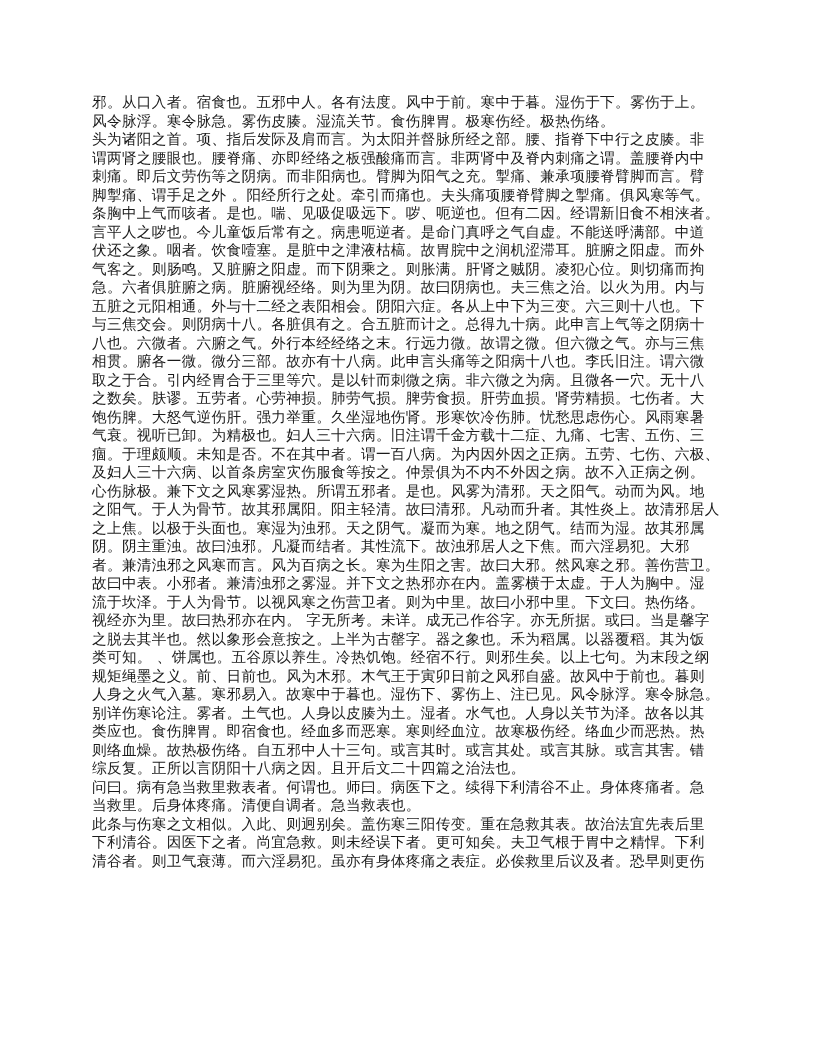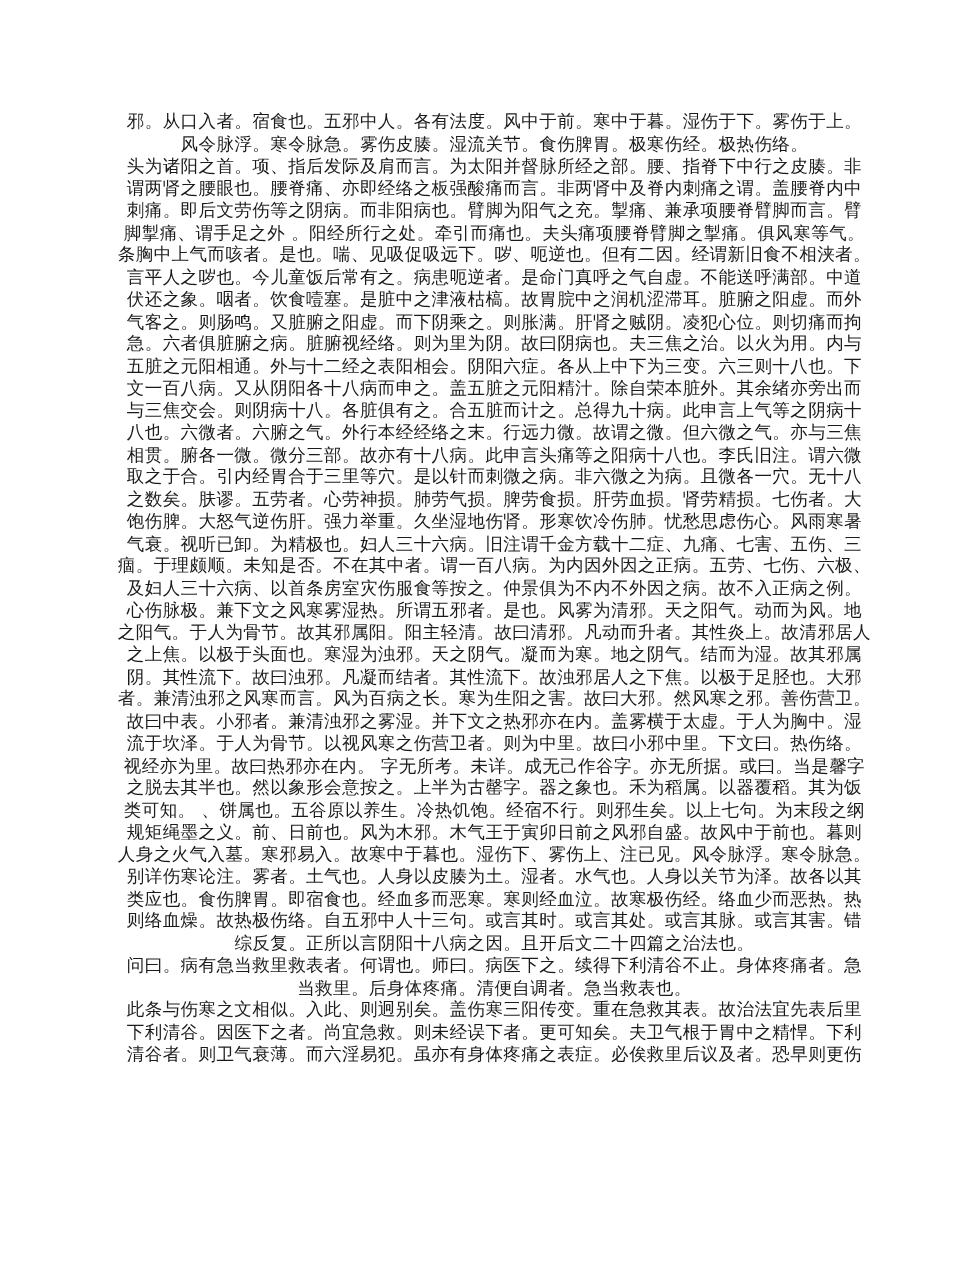--- a/index.html
+++ b/index.html
@@ -6,21 +6,20 @@
   body { width: 816px; height: 1056px; position: relative; overflow: hidden; }
   .page {
     position: absolute;
     left: 92px;
     top: 93px;
     width: 640px;
     font-family: "DejaVu Serif", "Liberation Serif", serif;
     font-size: 14.6px;
     line-height: 18.5px;
     color: #1a1a1a;
-    text-align: center;
   }
   .para { margin: 0; }
   .line { display: block; white-space: pre; letter-spacing: 0.35px; }
 </style>
 </head>
 <body>
 
 <div class="page">
   <div class="para">
     <span class="line">邪。从口入者。宿食也。五邪中人。各有法度。风中于前。寒中于暮。湿伤于下。雾伤于上。</span>
@@ -30,34 +29,33 @@
     <span class="line">头为诸阳之首。项、指后发际及肩而言。为太阳并督脉所经之部。腰、指脊下中行之皮腠。非</span>
     <span class="line">谓两肾之腰眼也。腰脊痛、亦即经络之板强酸痛而言。非两肾中及脊内刺痛之谓。盖腰脊内中</span>
     <span class="line">刺痛。即后文劳伤等之阴病。而非阳病也。臂脚为阳气之充。掣痛、兼承项腰脊臂脚而言。臂</span>
     <span class="line">脚掣痛、谓手足之外 。阳经所行之处。牵引而痛也。夫头痛项腰脊臂脚之掣痛。俱风寒等气。</span>
     <span class="line">条胸中上气而咳者。是也。喘、见吸促吸远下。哕、呃逆也。但有二因。经谓新旧食不相浃者。</span>
     <span class="line">言平人之哕也。今儿童饭后常有之。病患呃逆者。是命门真呼之气自虚。不能送呼满部。中道</span>
     <span class="line">伏还之象。咽者。饮食噎塞。是脏中之津液枯槁。故胃脘中之润机涩滞耳。脏腑之阳虚。而外</span>
     <span class="line">气客之。则肠鸣。又脏腑之阳虚。而下阴乘之。则胀满。肝肾之贼阴。凌犯心位。则切痛而拘</span>
     <span class="line">急。六者俱脏腑之病。脏腑视经络。则为里为阴。故曰阴病也。夫三焦之治。以火为用。内与</span>
     <span class="line">五脏之元阳相通。外与十二经之表阳相会。阴阳六症。各从上中下为三变。六三则十八也。下</span>
-    <span class="line">文一百八病。又从阴阳各十八病而申之。盖五脏之元阳精汁。除自荣本脏外。其余绪亦旁出而</span>
     <span class="line">与三焦交会。则阴病十八。各脏俱有之。合五脏而计之。总得九十病。此申言上气等之阴病十</span>
     <span class="line">八也。六微者。六腑之气。外行本经经络之末。行远力微。故谓之微。但六微之气。亦与三焦</span>
     <span class="line">相贯。腑各一微。微分三部。故亦有十八病。此申言头痛等之阳病十八也。李氏旧注。谓六微</span>
     <span class="line">取之于合。引内经胃合于三里等穴。是以针而刺微之病。非六微之为病。且微各一穴。无十八</span>
     <span class="line">之数矣。肤谬。五劳者。心劳神损。肺劳气损。脾劳食损。肝劳血损。肾劳精损。七伤者。大</span>
     <span class="line">饱伤脾。大怒气逆伤肝。强力举重。久坐湿地伤肾。形寒饮冷伤肺。忧愁思虑伤心。风雨寒暑</span>
     <span class="line">气衰。视听已卸。为精极也。妇人三十六病。旧注谓千金方载十二症、九痛、七害、五伤、三</span>
     <span class="line">痼。于理颇顺。未知是否。不在其中者。谓一百八病。为内因外因之正病。五劳、七伤、六极、</span>
     <span class="line">及妇人三十六病、以首条房室灾伤服食等按之。仲景俱为不内不外因之病。故不入正病之例。</span>
     <span class="line">心伤脉极。兼下文之风寒雾湿热。所谓五邪者。是也。风雾为清邪。天之阳气。动而为风。地</span>
     <span class="line">之阳气。于人为骨节。故其邪属阳。阳主轻清。故曰清邪。凡动而升者。其性炎上。故清邪居人</span>
     <span class="line">之上焦。以极于头面也。寒湿为浊邪。天之阴气。凝而为寒。地之阴气。结而为湿。故其邪属</span>
-    <span class="line">阴。其性流下。故曰浊邪。凡凝而结者。其性流下。故浊邪居人之下焦。以极于足胫也。大邪</span>
+    <span class="line">阴。阴主重浊。故曰浊邪。凡凝而结者。其性流下。故浊邪居人之下焦。而六淫易犯。大邪</span>
     <span class="line">者。兼清浊邪之风寒而言。风为百病之长。寒为生阳之害。故曰大邪。然风寒之邪。善伤营卫。</span>
     <span class="line">故曰中表。小邪者。兼清浊邪之雾湿。并下文之热邪亦在内。盖雾横于太虚。于人为胸中。湿</span>
     <span class="line">流于坎泽。于人为骨节。以视风寒之伤营卫者。则为中里。故曰小邪中里。下文曰。热伤络。</span>
     <span class="line">视经亦为里。故曰热邪亦在内。 字无所考。未详。成无己作谷字。亦无所据。或曰。当是馨字</span>
     <span class="line">之脱去其半也。然以象形会意按之。上半为古罄字。器之象也。禾为稻属。以器覆稻。其为饭</span>
     <span class="line">类可知。 、饼属也。五谷原以养生。冷热饥饱。经宿不行。则邪生矣。以上七句。为末段之纲</span>
     <span class="line">规矩绳墨之义。前、日前也。风为木邪。木气王于寅卯日前之风邪自盛。故风中于前也。暮则</span>
     <span class="line">人身之火气入墓。寒邪易入。故寒中于暮也。湿伤下、雾伤上、注已见。风令脉浮。寒令脉急。</span>
     <span class="line">别详伤寒论注。雾者。土气也。人身以皮腠为土。湿者。水气也。人身以关节为泽。故各以其</span>
     <span class="line">类应也。食伤脾胃。即宿食也。经血多而恶寒。寒则经血泣。故寒极伤经。络血少而恶热。热</span>

